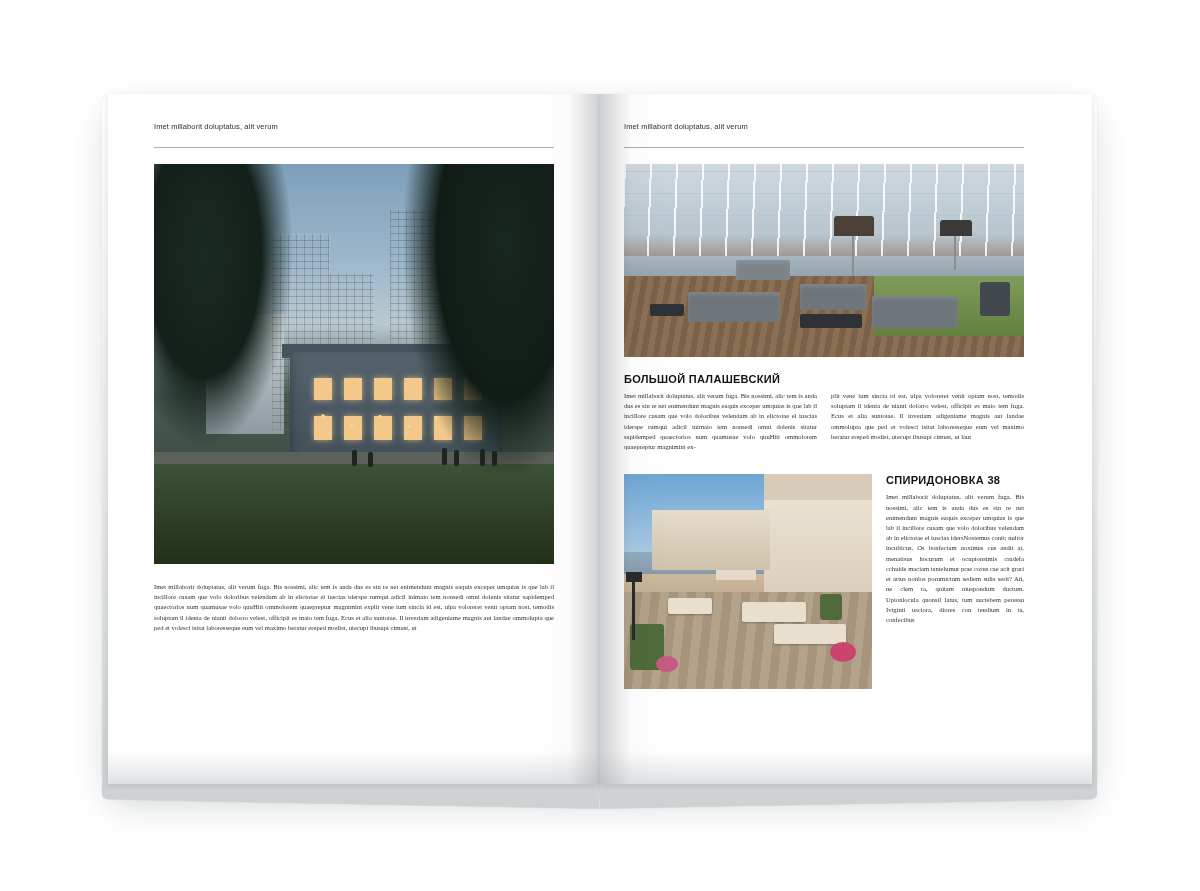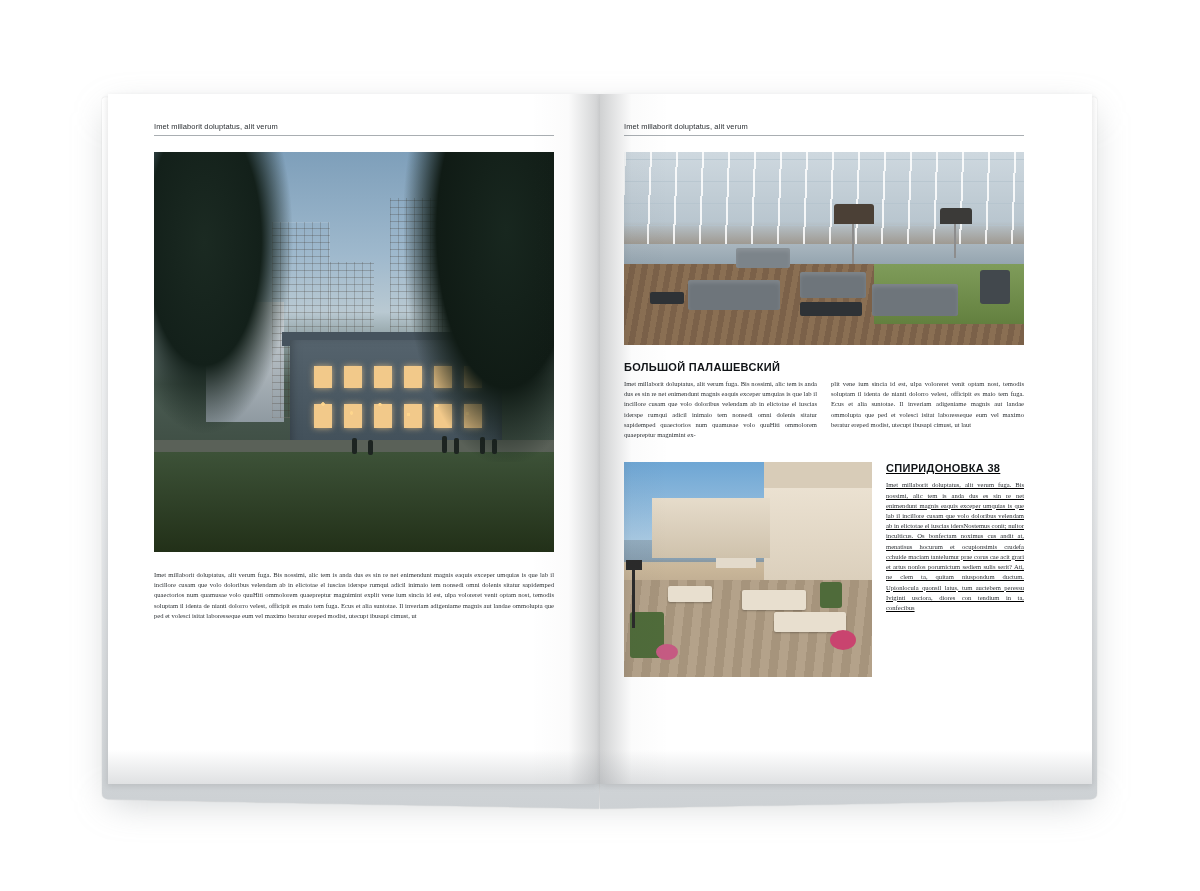--- a/index.html
+++ b/index.html
@@ -100,21 +100,21 @@
     top: 28px;
     height: 640px;
   }
   .content-left  { left: 46px;  width: 400px; }
   .content-right { left: 24px;  width: 400px; }
 
   .running-head {
     font-size: 7.5px;
     color: #2b2f33;
     letter-spacing: 0.1px;
-    padding-bottom: 4px;
+    padding-bottom: 16px;
     border-bottom: 0.8px solid #a9aeb2;
     margin-bottom: 0;
   }
 
   .photo {
     position: relative;
     overflow: hidden;
     background: #22303a;
   }
   .photo .sky,
@@ -164,21 +164,21 @@
   .right-bottom {
     margin-top: 22px;
     display: flex;
     gap: 14px;
   }
   .right-bottom .photo {
     width: 248px;
     height: 215px;
     flex: 0 0 248px;
   }
-  .right-bottom .side-text { width: 140px; text-decoration: underline; }
+  .right-bottom .side-text { width: 140px; }
 
   
   
   .p1 { background: linear-gradient(180deg,#7e9fba 0%,#9fb9cd 26%,#b9c9d2 40%,#4a5b52 58%,#2e3b2f 100%); }
   .p1 .tower-a { left:118px; top:70px; width:58px; height:196px; background:linear-gradient(180deg,#c8b49a,#9e8a72); box-shadow: inset 0 0 0 1px rgba(255,255,255,0.12); }
   .p1 .tower-b { left:176px; top:110px; width:44px; height:156px; background:linear-gradient(180deg,#b7a78f,#8e7d66); }
   .p1 .tower-c { left:236px; top:46px; width:52px; height:220px; background:linear-gradient(180deg,#cdb99e,#a08c74); }
   .p1 .tower-d { left:288px; top:96px; width:34px; height:170px; background:linear-gradient(180deg,#b5a punkt,#8b7a64); background:linear-gradient(180deg,#b5a territorial,#8b7a64); background:linear-gradient(180deg,#b3a38b,#8b7a64); }
   .p1 .grid {
     background-image:

